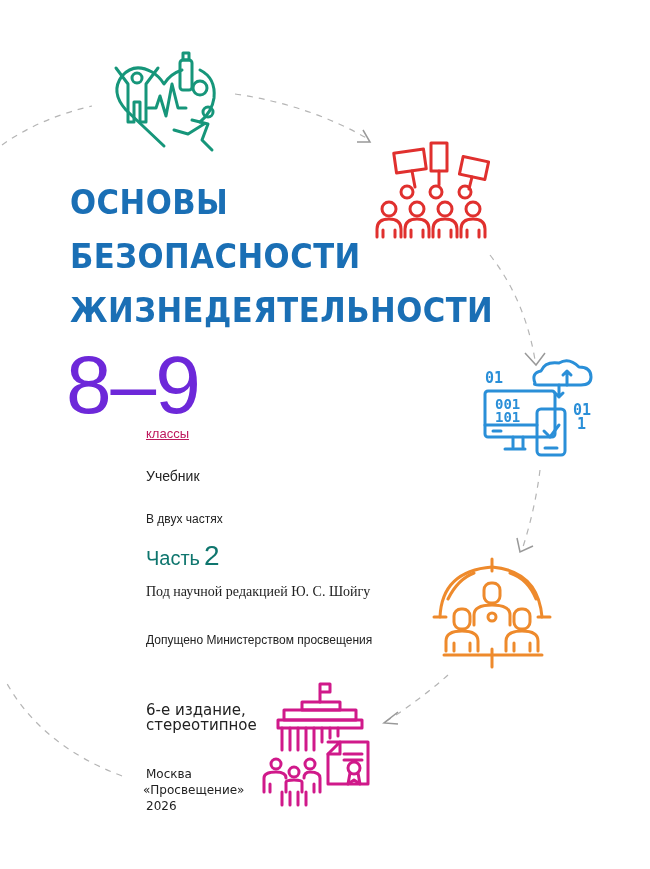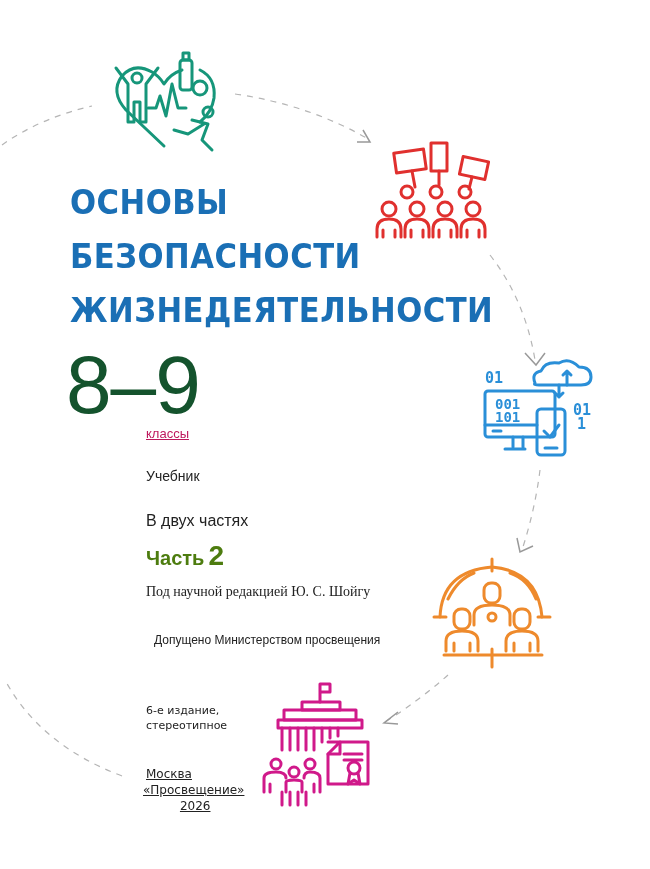--- a/index.html
+++ b/index.html
@@ -1,23 +1,23 @@
 <!DOCTYPE html>
 <html><head>
 <meta charset="utf-8">
 <style>
   html,body{margin:0;padding:0;background:#ffffff;}
   body{width:650px;height:869px;position:relative;overflow:hidden;font-family:"Liberation Sans",sans-serif;}
   .abs{position:absolute;}
   .title{left:70px;color:#1a6fb5;font-family:"DejaVu Sans",sans-serif;font-weight:bold;font-size:33px;letter-spacing:0.5px;line-height:1;transform:scaleX(0.93);transform-origin:left top;white-space:nowrap;}
-  .grades{left:66px;top:344px;color:#14532d;font-family:"Liberation Sans",sans-serif;font-size:82px;line-height:1;letter-spacing:-1px;}
+  .grades{left:66px;top:344px;color:#6d28d9;font-family:"Liberation Sans",sans-serif;font-size:82px;line-height:1;letter-spacing:-1px;}
   .klassy{left:146px;top:426px;color:#be185d;font-size:13px;text-decoration:underline;}
   .txt{color:#222;font-family:"Liberation Sans",sans-serif;}
   .bold{font-weight:normal;}
-  .part{left:146px;top:540px;color:#4d7c0f;font-weight:bold;font-size:20px;white-space:nowrap;}
+  .part{left:146px;top:540px;color:#0f766e;font-weight:normal;font-size:20px;white-space:nowrap;}
   .part .num{font-size:28px;margin-left:4px;}
   svg{position:absolute;overflow:visible;}
 </style>
 </head>
 <body>
 
 <svg width="650" height="869" style="left:0;top:0;">
   <g fill="none" stroke="#b5b5b5" stroke-width="1.2" stroke-dasharray="6 6">
     <path d="M235 94 Q310 105 370 140"></path>
     <path d="M490 255 Q525 300 535 360"></path>
@@ -50,41 +50,41 @@
 </svg>
 
 <div class="abs title" style="top:186px;">ОСНОВЫ</div>
 <div class="abs title" style="top:240px;">БЕЗОПАСНОСТИ</div>
 <div class="abs title" style="top:294px;">ЖИЗНЕДЕЯТЕЛЬНОСТИ</div>
 
 <div class="abs grades">8–9</div>
 <div class="abs klassy">классы</div>
 
 <div class="abs txt bold" style="left:146px;top:468px;font-size:14px;">Учебник</div>
-<div class="abs txt bold" style="left:146px;top:512px;font-size:16px;">В двух частях</div>
+<div class="abs txt bold" style="left:146px;top:512px;font-size:12px;">В двух частях</div>
 
 <div class="abs part">
   <span>Часть</span><span class="num">2</span>
 </div>
 
 <div class="abs txt" style="left:146px;top:584px;font-size:14px;white-space:nowrap;font-family:Liberation Serif, serif;">Под научной редакцией Ю. С. Шойгу</div>
 
-<div class="abs txt" style="left:146px;top:632px;font-size:12px;line-height:17px;white-space:nowrap;margin-left:8px;">
+<div class="abs txt" style="left:146px;top:632px;font-size:12px;line-height:17px;white-space:nowrap;">
   <div>Допущено Министерством просвещения</div>
 </div>
 
-<div class="abs txt" style="left:146px;top:703px;font-size:11px;line-height:15px;white-space:nowrap;font-family:'DejaVu Sans',sans-serif;">
+<div class="abs txt" style="left:146px;top:703px;font-size:15px;line-height:15px;white-space:nowrap;font-family:'DejaVu Sans',sans-serif;">
   <div>6-е издание,</div>
   <div>стереотипное</div>
 </div>
 
-<div class="abs txt" style="left:143px;top:766px;font-size:12px;line-height:16px;white-space:nowrap;font-family:'DejaVu Sans',sans-serif;text-decoration:underline;">
+<div class="abs txt" style="left:143px;top:766px;font-size:12px;line-height:16px;white-space:nowrap;font-family:'DejaVu Sans',sans-serif;">
   <div style="padding-left:3px;">Москва</div>
   <div>«Просвещение»</div>
-  <div style="padding-left:3px;text-align:center;">2026</div>
+  <div style="padding-left:3px;">2026</div>
 </div>
 
 <svg width="130" height="100" style="left:375px;top:137px;" viewBox="0 0 130 100">
   <g fill="none" stroke="#e0302e" stroke-width="3" stroke-linejoin="round" stroke-linecap="round">
     <rect x="20" y="14" width="30" height="20" transform="rotate(-8 35 24)"></rect>
     <line x1="37" y1="34" x2="40" y2="50"></line>
     <rect x="56" y="6" width="16" height="28"></rect>
     <line x1="64" y1="34" x2="64" y2="48"></line>
     <rect x="86" y="22" width="26" height="18" transform="rotate(12 99 31)"></rect>
     <line x1="97" y1="40" x2="94" y2="52"></line>

